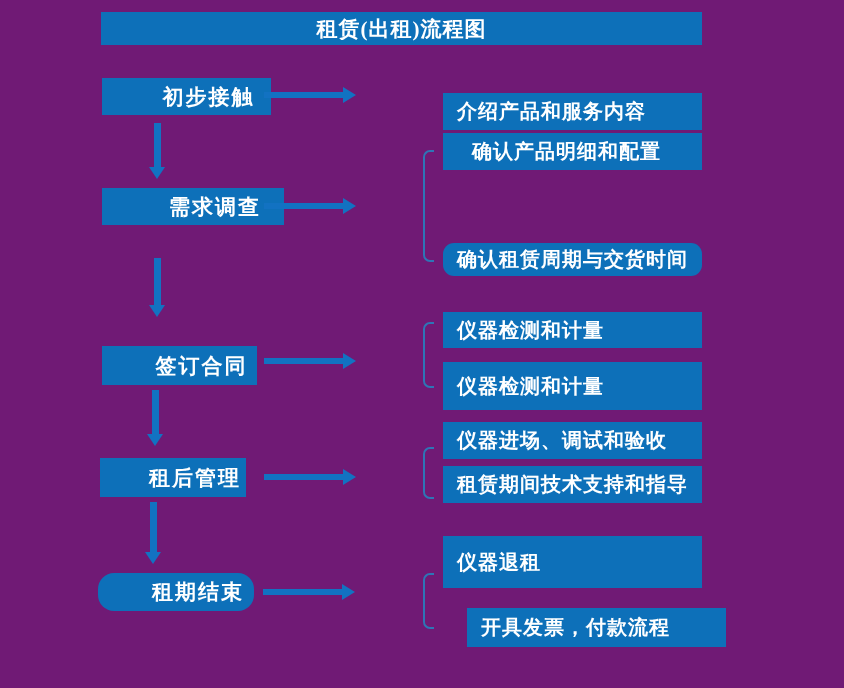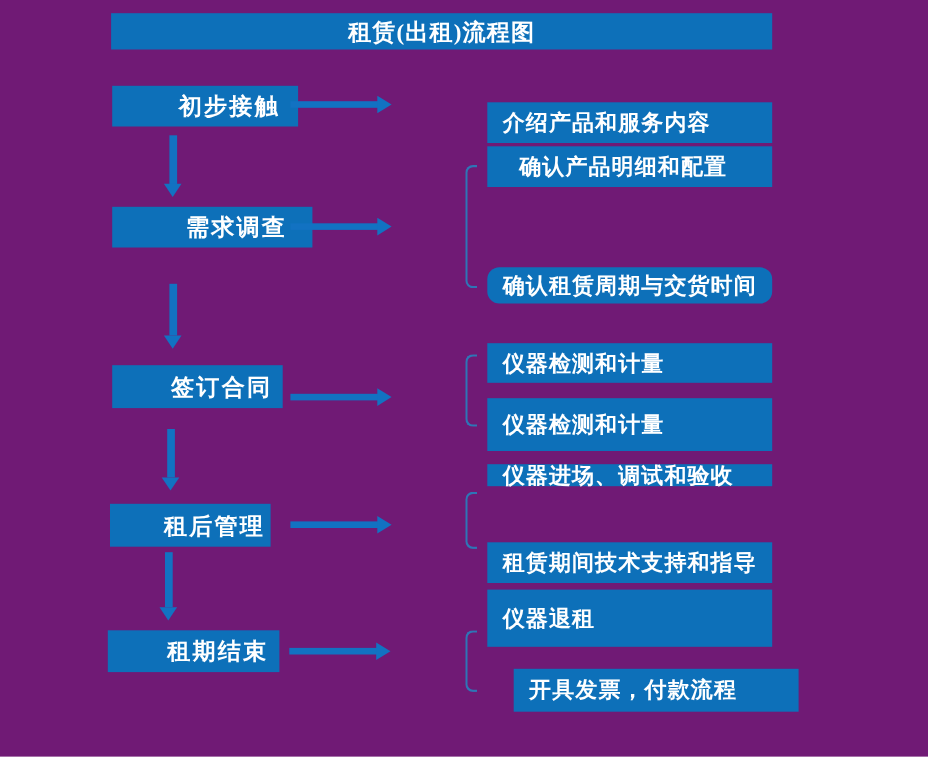--- a/index.html
+++ b/index.html
@@ -39,23 +39,23 @@
 </style>
 </head>
 <body>
 
 <div class="canvas">
 
   <div class="title-bar">租赁(出租)流程图</div>
 
   <div class="lbox" style="left:102px;top:78px;width:125px;height:37px;">初步接触</div>
   <div class="lbox" style="left:102px;top:188px;width:138px;height:37px;">需求调查</div>
-  <div class="lbox" style="left:102px;top:332px;width:111px;height:39px;">签订合同</div>
+  <div class="lbox" style="left:102px;top:346px;width:111px;height:39px;">签订合同</div>
   <div class="lbox" style="left:100px;top:458px;width:102px;height:39px;">租后管理</div>
-  <div class="lbox" style="left:98px;top:573px;width:112px;height:38px;">租期结束</div>
+  <div class="lbox" style="left:98px;top:573px;width:112px;height:38px;border-radius:16px;">租期结束</div>
 
   <div>
     <div class="v-shaft" style="left:154px;top:123px;height:45px;"></div>
     <div class="v-head" style="left:149px;top:167px;"></div>
   </div>
   <div>
     <div class="v-shaft" style="left:154px;top:258px;height:47px;"></div>
     <div class="v-head" style="left:149px;top:305px;"></div>
   </div>
   <div>
@@ -94,19 +94,19 @@
   <div class="bracket" style="top:573px;height:56px;"></div>
 
   <div class="rbox" style="top:93px;height:37px;">介绍产品和服务内容</div>
 
   <div class="rbox" style="top:133px;height:37px;padding-left:29px;">确认产品明细和配置</div>
   <div class="rbox" style="top:243px;height:33px;border-radius:11px;">确认租赁周期与交货时间</div>
 
   <div class="rbox" style="top:312px;height:36px;">仪器检测和计量</div>
   <div class="rbox" style="top:362px;height:48px;">仪器检测和计量</div>
 
-  <div class="rbox" style="top:422px;height:20px;">仪器进场、调试和验收</div>
-  <div class="rbox" style="top:493px;height:37px;">租赁期间技术支持和指导</div>
+  <div class="rbox" style="top:422px;height:37px;">仪器进场、调试和验收</div>
+  <div class="rbox" style="top:466px;height:37px;">租赁期间技术支持和指导</div>
 
   <div class="rbox" style="top:536px;height:52px;">仪器退租</div>
   <div class="rbox" style="top:608px;height:39px;margin-left:24px;">开具发票，付款流程</div>
 
 </div>
 
 </body></html>

